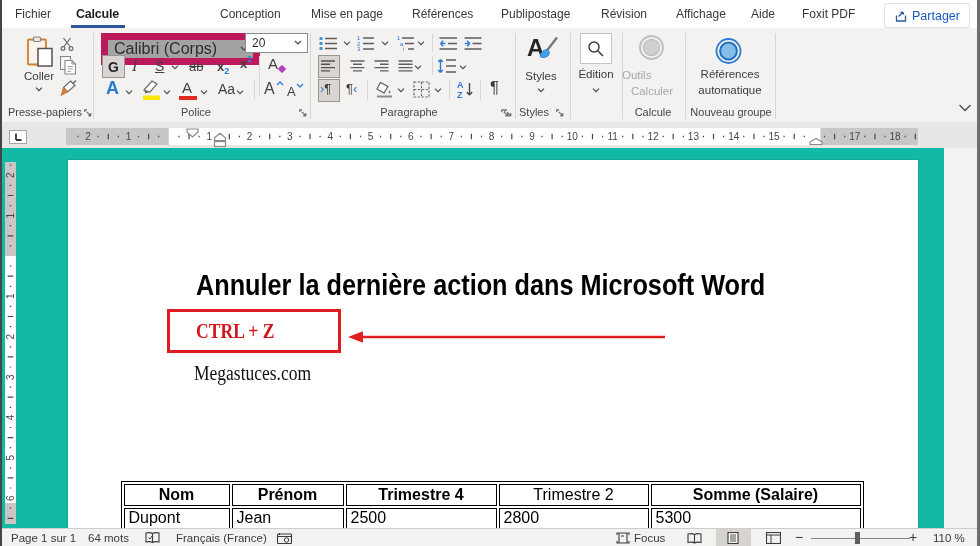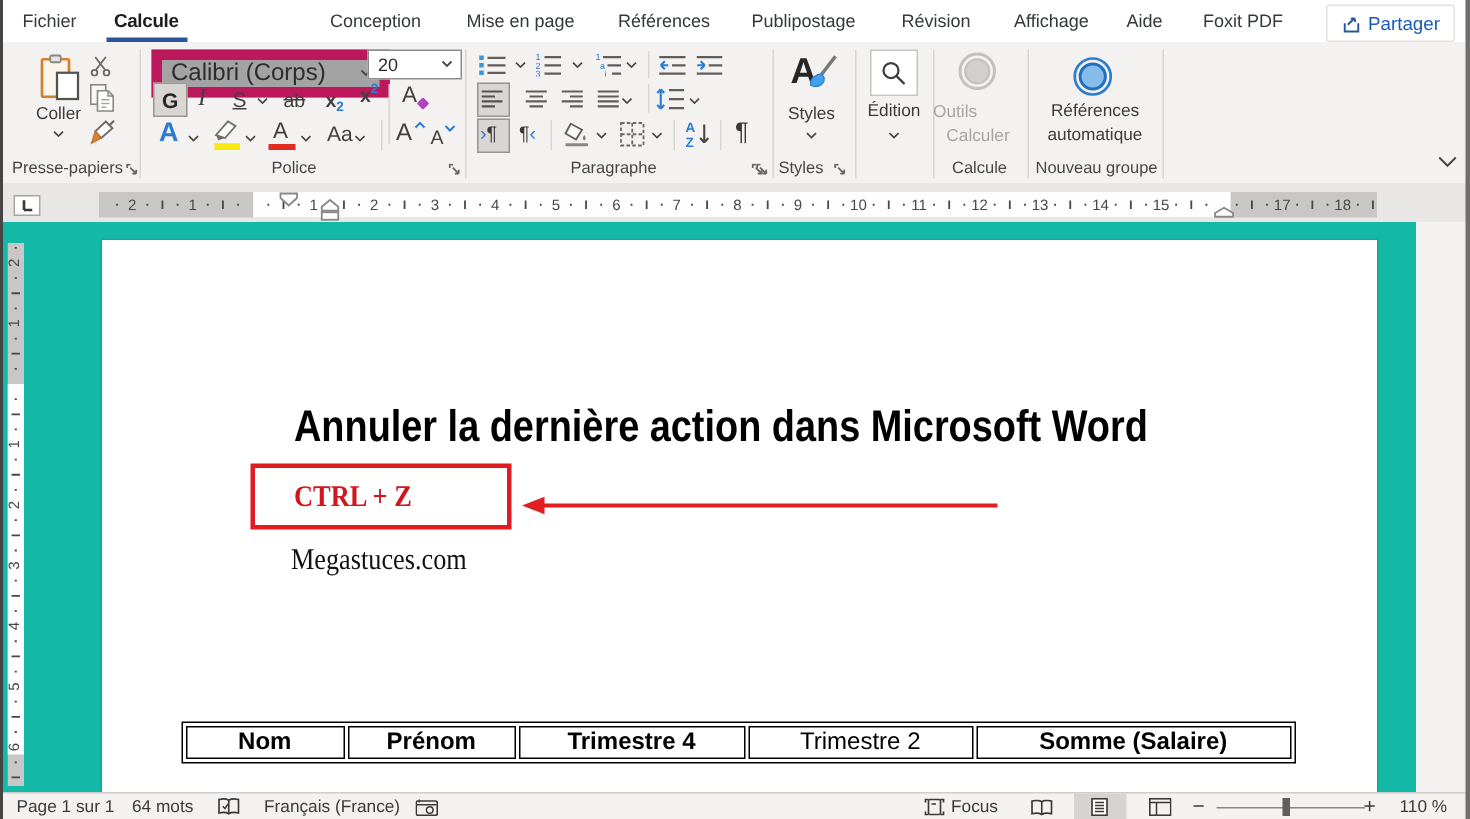--- a/index.html
+++ b/index.html
@@ -357,20 +357,27 @@
       <div style="position:absolute;left:52.5px;top:321px;width:741px;border:1px solid #000;">
         <table style="border-collapse:separate;border-spacing:2.5px;width:100%;table-layout:fixed;font-family:'Liberation Sans',sans-serif;">
           <tbody>
               <tr style="height:22px;margin-top:16px;">
             <td style="width:104px;border:1px solid #000;text-align:center;font-weight:700;font-size:16px;padding:0;">Nom</td>
             <td style="width:110px;border:1px solid #000;text-align:center;font-weight:700;font-size:16px;padding:0;">Prénom</td>
             <td style="width:149px;border:1px solid #000;text-align:center;font-weight:700;font-size:16px;padding:0;">Trimestre 4</td>
             <td style="width:148px;border:1px solid #000;text-align:center;font-weight:400;font-size:16px;padding:0;">Trimestre 2</td>
             <td style="border:1px solid #000;text-align:center;font-weight:700;font-size:16px;padding:0;">Somme (Salaire)</td>
           </tr>
+          <tr style="height:26px;">
+            <td style="border:1px solid #000;font-size:16px;padding:0 0 0 4px;vertical-align:top;">Dupont</td>
+            <td style="border:1px solid #000;font-size:16px;padding:0 0 0 4px;vertical-align:top;">Jean</td>
+            <td style="border:1px solid #000;font-size:16px;padding:0 0 0 4px;vertical-align:top;">2500</td>
+            <td style="border:1px solid #000;font-size:16px;padding:0 0 0 4px;vertical-align:top;">2800</td>
+            <td style="border:1px solid #000;font-size:16px;padding:0 0 0 4px;vertical-align:top;">5300</td>
+          </tr>
         </tbody>
           </table>
       </div>
     </div>
   </div>
   <div id="status" class="abs">
     <span class="st" style="left:11px;">Page 1 sur 1</span>
     <span class="st" style="left:88px;">64 mots</span>
     <svg class="abs" style="left:145px;top:3px;" width="15" height="12" viewBox="0 0 15 12">
       <path d="M7.5 1.5 Q5 0 1 1 V10 Q5 9 7.5 10.5 Q10 9 14 10 V1 Q10 0 7.5 1.5 Z M7.5 1.5 V10.5" fill="none" stroke="#3b3a39" stroke-width="1.1"></path>

